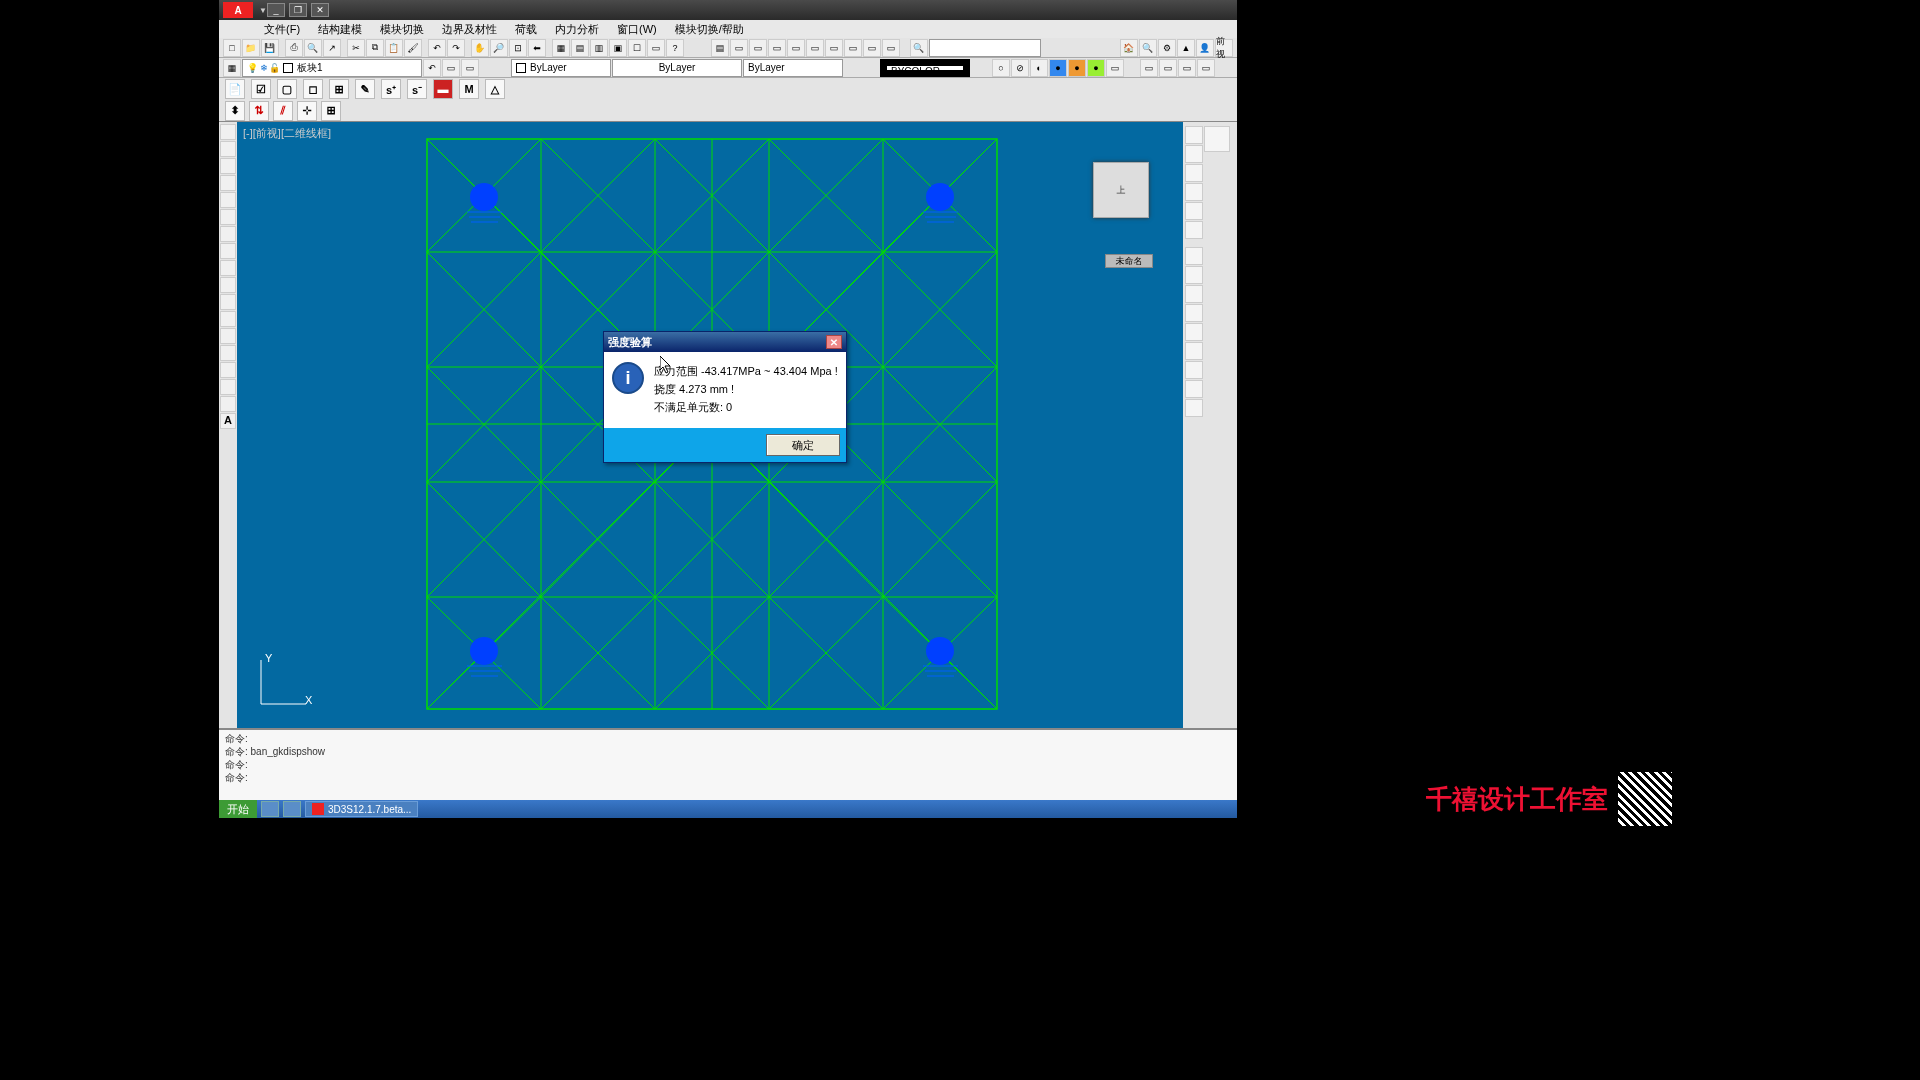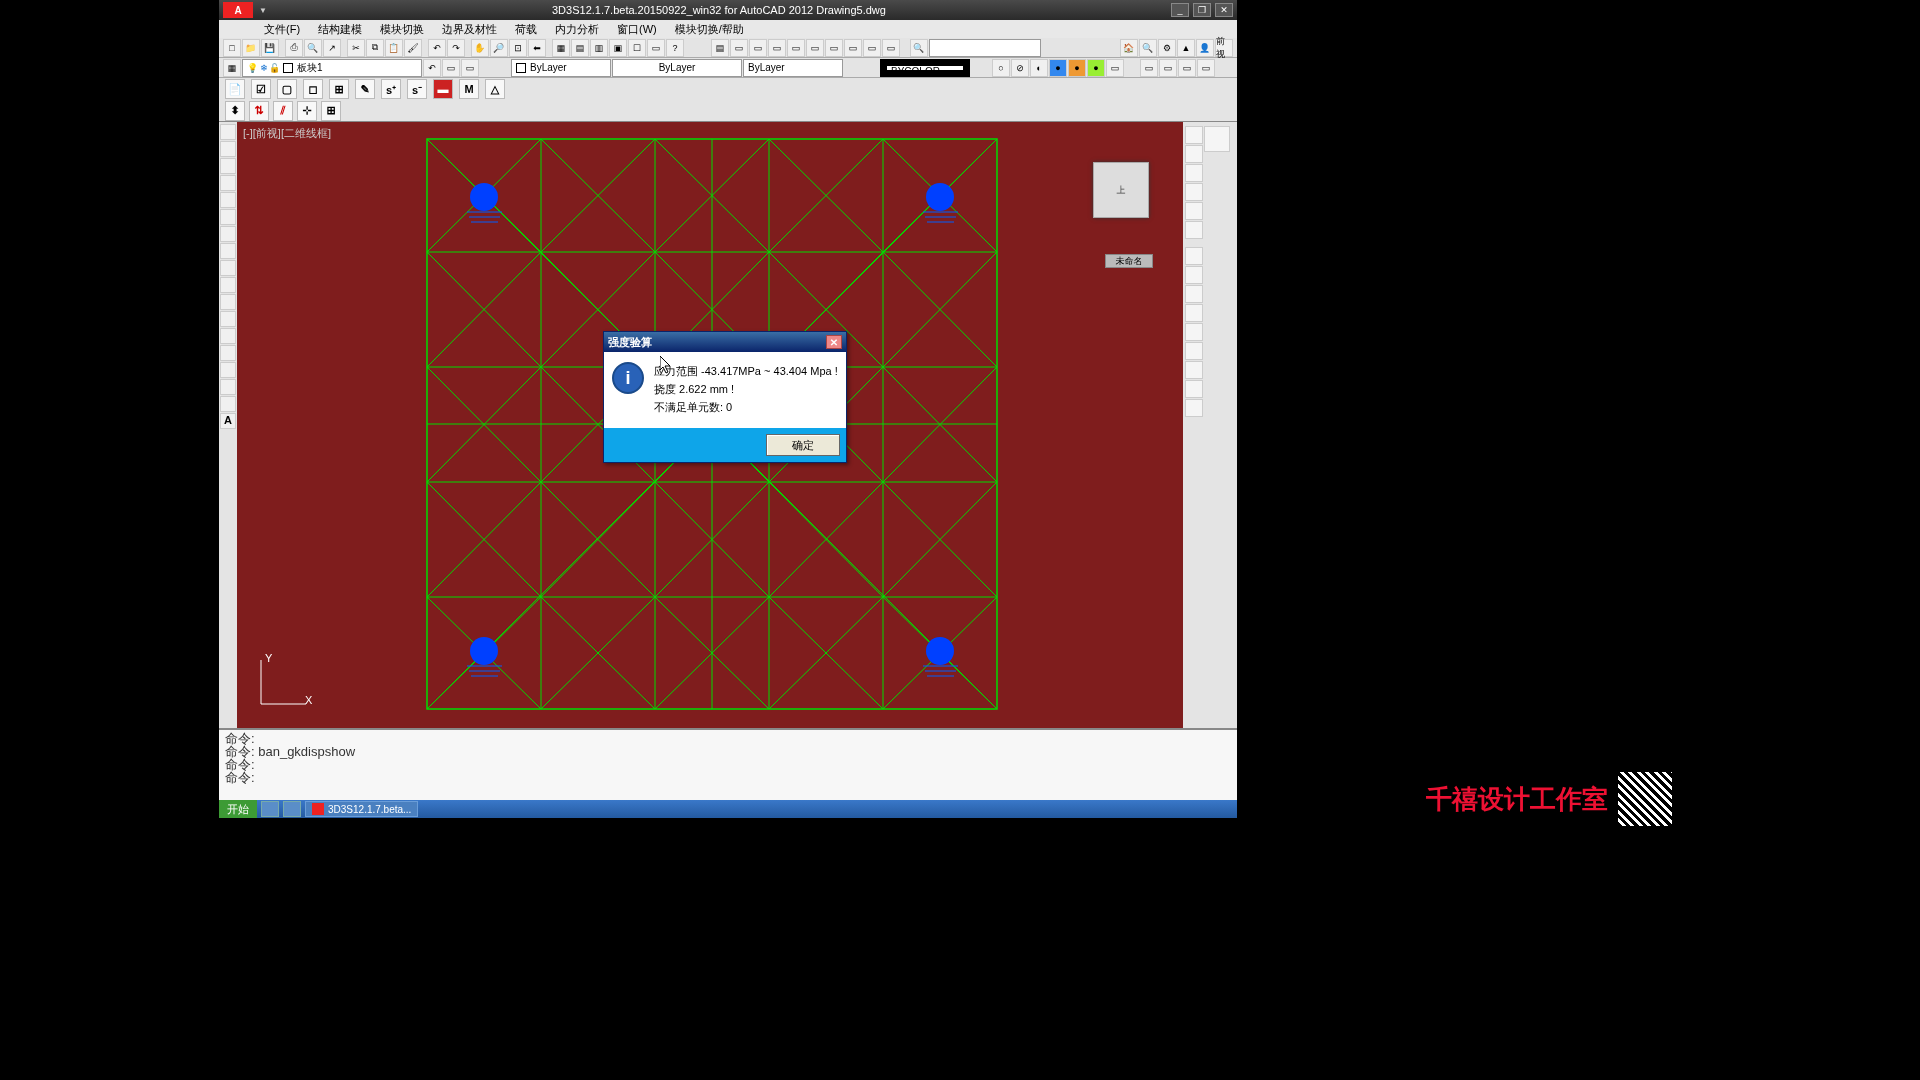--- a/index.html
+++ b/index.html
@@ -26,35 +26,35 @@
 .secondary-bar { height: 22px; background: #e4e4e4; display: flex; align-items: center; gap: 6px; padding: 0 6px; }
 .tool-big { width: 20px; height: 20px; background: #f8f8f8; border: 1px solid #bbb; font-size: 11px; display: flex; align-items: center; justify-content: center; font-weight: bold; }
 .tool-red { color: #c00; }
 
 .tertiary-bar { height: 22px; background: #e4e4e4; display: flex; align-items: center; gap: 4px; padding: 0 6px; border-bottom: 1px solid #888; }
 
 .workspace { flex: 1; display: flex; background: #000; position: relative; }
 .left-tools { width: 18px; background: #e4e4e4; display: flex; flex-direction: column; gap: 1px; padding-top:2px; }
 .lt { width: 16px; height: 16px; background: #f0f0f0; border: 1px solid #ccc; font-size: 8px; cursor: pointer; margin-left:1px; }
 
-.canvas { flex: 1; position: relative; background: #7f1d1d; }
+.canvas { flex: 1; position: relative; background: #0369a1; }
 .view-label { position: absolute; left: 6px; top: 4px; color: #ccc; font-size: 11px; }
 .mesh-svg { position: absolute; left: 0; top: 0; width: 100%; height: 100%; }
 
 .viewcube { position: absolute; right: 34px; top: 40px; width: 56px; height: 56px; background: #ddd; border: 1px solid #aaa; box-shadow: 0 0 4px #333; display: flex; align-items: center; justify-content: center; font-size: 9px; color: #444; }
 .vc-label { position: absolute; right: 30px; top: 132px; width: 48px; height: 14px; background: #bbb; border: 1px solid #888; font-size: 9px; text-align: center; }
 
 .ucs-icon { position: absolute; left: 14px; bottom: 12px; color: #fff; font-size: 11px; }
 
 .right-panel { width: 54px; background: #e4e4e4; display: flex; flex-direction: column; gap: 2px; padding: 4px 2px; }
 .rp-col { display: flex; flex-direction: column; gap: 1px; }
 .rp-btn { width: 18px; height: 18px; background: #f5f5f5; border: 1px solid #ccc; }
 .right-panel .rp-dual { display: flex; gap: 1px; }
 
-.cmd-area { height: 72px; background: #f7f7f7; border-top: 2px solid #888; font-size: 13px; font-family: "SimSun", monospace; padding: 2px 6px; line-height: 13px; color: #333; overflow: hidden; }
+.cmd-area { height: 72px; background: #f7f7f7; border-top: 2px solid #888; font-size: 10px; font-family: "SimSun", monospace; padding: 2px 6px; line-height: 13px; color: #333; overflow: hidden; }
 .cmd-input-row { border-top: 1px solid #aaa; }
 
 .status-bar { height: 18px; background: #e4e4e4; border-top: 1px solid #999; display: flex; align-items: center; font-size: 11px; padding: 0 6px; gap: 8px; }
 .status-btns { display: flex; gap: 1px; margin-left: 60px; }
 .sb { width: 16px; height: 14px; background: #d8d8d8; border: 1px solid #aaa; font-size: 8px; }
 .status-right { margin-left: auto; display: flex; gap:6px; }
 
 .taskbar { position: absolute; left: 219px; top: 800px; width: 1018px; height: 18px; background: linear-gradient(#3a78c9, #245aa0); display: flex; align-items: center; font-size: 11px; color: #fff; }
 .task-start { background: #3d9b35; padding: 0 8px; height: 100%; display: flex; align-items: center; cursor: pointer; }
 .task-item { background: #4a80c0; border: 1px solid #6a9dd8; height: 16px; padding: 0 6px; margin-left: 4px; display: flex; align-items: center; font-size: 10px; }
@@ -79,21 +79,20 @@
 .mesh-line { stroke: #00dd00; stroke-width: 1; fill: none; }
 </style>
 </head>
 <body>
 
 <div class="app-window">
 
   <div class="title-bar">
     <div class="logo">A</div>
     <span style="color:#ccc;font-size:8px;">▼</span>
-    <div class="title-text">3D3S12.1.7.beta.20150922_win32 for AutoCAD 2012    Drawing5.dwg</div>
     <div class="win-controls">
       <div class="win-btn">_</div>
       <div class="win-btn">❐</div>
       <div class="win-btn">✕</div>
     </div>
   </div>
 
   <div class="menu-bar">
     <span class="menu-item">文件(F)</span>
     <span class="menu-item">结构建模</span>
@@ -421,21 +420,21 @@
 
 <div class="dialog-box">
   <div class="dlg-title">
     <span>强度验算</span>
     <div class="dlg-close">✕</div>
   </div>
   <div class="dlg-body">
     <div class="dlg-icon">i</div>
     <div>
       <div>应力范围 -43.417MPa ~   43.404 Mpa !</div>
-      <div>挠度 2.622 mm !</div>
+      <div>挠度 4.273 mm !</div>
       <div>不满足单元数: 0</div>
     </div>
   </div>
   <div class="dlg-btnrow">
     <button class="dlg-ok">确定</button>
   </div>
 </div>
 
 <svg class="cursor-arrow" viewBox="0 0 12 18">
     <path d="M0 0 L0 14 L3 11 L6 17 L8 16 L5 10 L10 10 Z" fill="#fff" stroke="#000"></path>

